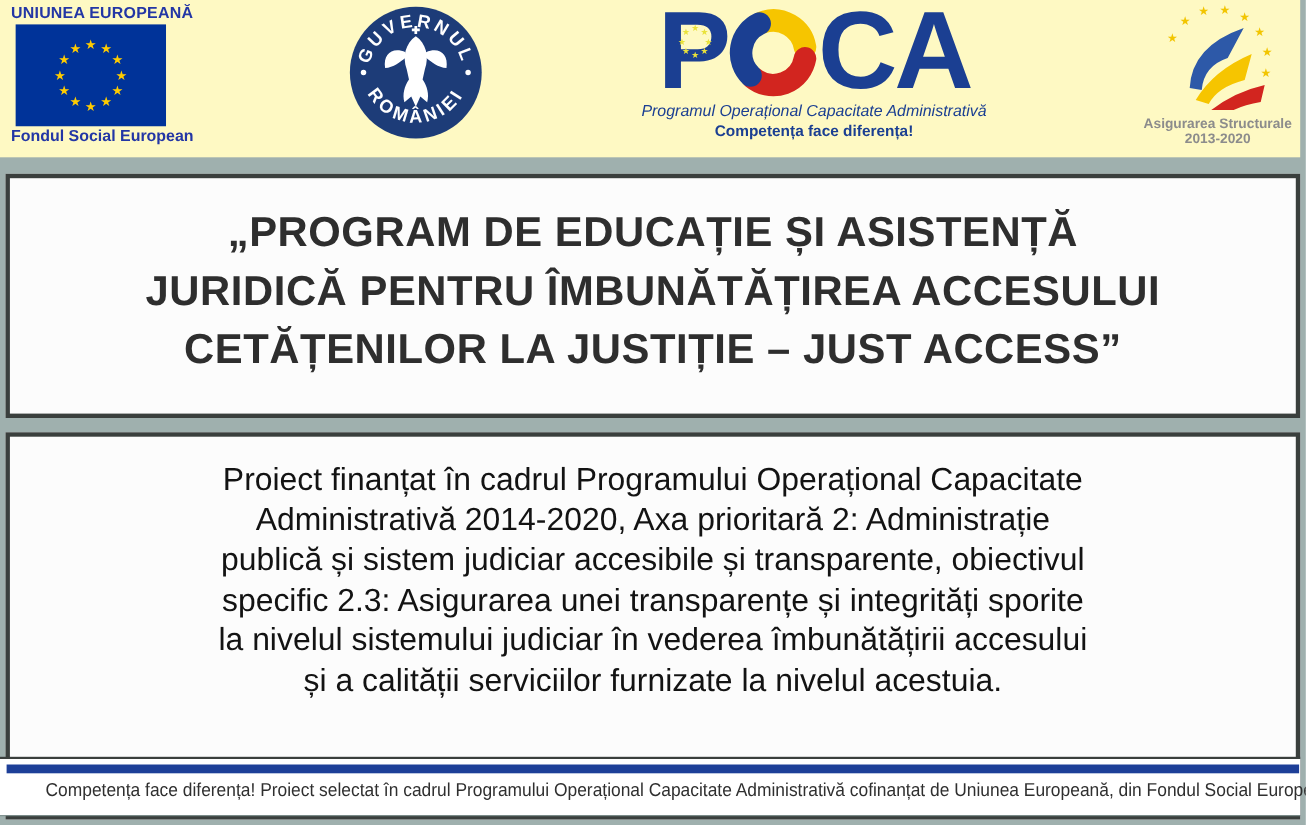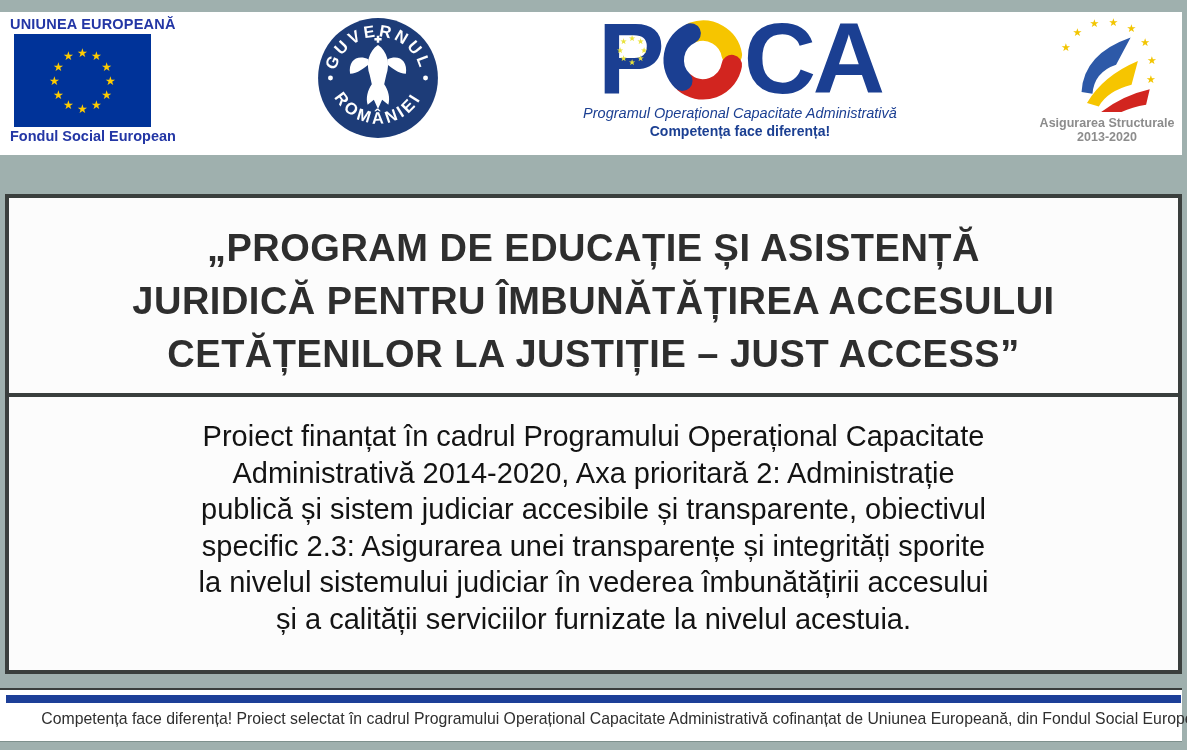--- a/index.html
+++ b/index.html
@@ -2,41 +2,41 @@
 <html><head>
 <meta charset="utf-8">
 <style>
   html,body{margin:0;padding:0;}
   .page{
     position:relative;width:1187px;height:750px;
     background:#9FB0AE;overflow:hidden;
     font-family:"Liberation Sans",sans-serif;
   }
   
-  .header-band{position:absolute;left:0;top:12px;width:1182px;height:143px;background:#ffffff;}
+  .header-band{position:absolute;left:0;top:0;width:1182px;height:143px;background:#fef9c3;}
   .eu-logo{position:absolute;left:10px;top:4px;width:144px;text-align:center;}
   .eu-top{font-size:14.5px;font-weight:bold;color:#2336A5;letter-spacing:0.2px;white-space:nowrap;}
   .eu-flag{display:block;margin:2px auto 1px auto;}
   .eu-bottom{font-size:14.5px;font-weight:bold;color:#2336A5;white-space:nowrap;}
   .gov-logo{position:absolute;left:316px;top:4px;width:124px;height:124px;}
   .poca-logo{position:absolute;left:580px;top:2px;width:320px;text-align:center;}
   .poca-letters{display:flex;align-items:center;justify-content:center;height:88px;}
   .poca-letter{font-size:100px;font-weight:bold;color:#1B3F92;line-height:88px;letter-spacing:-3px;}
   .poca-swirl{margin:0 -1px;position:relative;top:2px;}
   .poca-sub{font-size:14.5px;font-style:italic;font-weight:normal;color:#1B3F92;margin-top:3px;white-space:nowrap;}
   .poca-tag{font-size:14px;font-weight:bold;color:#1B3F92;margin-top:2px;white-space:nowrap;}
   .struct-logo{position:absolute;left:1032px;top:0;width:150px;text-align:center;}
   .struct-text{font-size:12.5px;font-weight:bold;color:#8C8C8C;line-height:14px;white-space:nowrap;}
   
   .box{position:absolute;left:5px;width:1177px;background:#FCFCFC;
        border:4px solid #3A3F3D;box-sizing:border-box;text-align:center;}
-  .title-box{top:158px;height:222px;margin-top:36px;}
+  .title-box{top:158px;height:222px;}
   .title-text{padding-top:24px;font-size:38px;font-weight:bold;color:#2E2E2E;
               line-height:53px;white-space:pre-line;letter-spacing:0.5px;}
-  .desc-box{top:393px;height:281px;}
+  .desc-box{top:393px;height:352px;}
   .desc-text{padding-top:21px;font-size:29px;font-weight:400;color:#131313;
              line-height:36.5px;white-space:pre-line;}
   
   .rule-dark{position:absolute;left:0;top:688px;width:1182px;height:2px;background:#3A3F3D;}
   .footer-white{position:absolute;left:0;top:690px;width:1182px;height:51px;background:#FFFFFF;}
   .bar-blue{position:absolute;left:6px;top:695px;width:1175px;height:8px;background:#1D3F98;}
   .footer-text{position:absolute;left:0;top:709px;width:1182px;text-align:center;
                font-size:17px;color:#2F2F2F;white-space:nowrap;
                transform:scaleX(0.93);transform-origin:50% 50%;}
   .bottom-line{position:absolute;left:0;top:741px;width:1182px;height:1px;background:#7E908D;}

